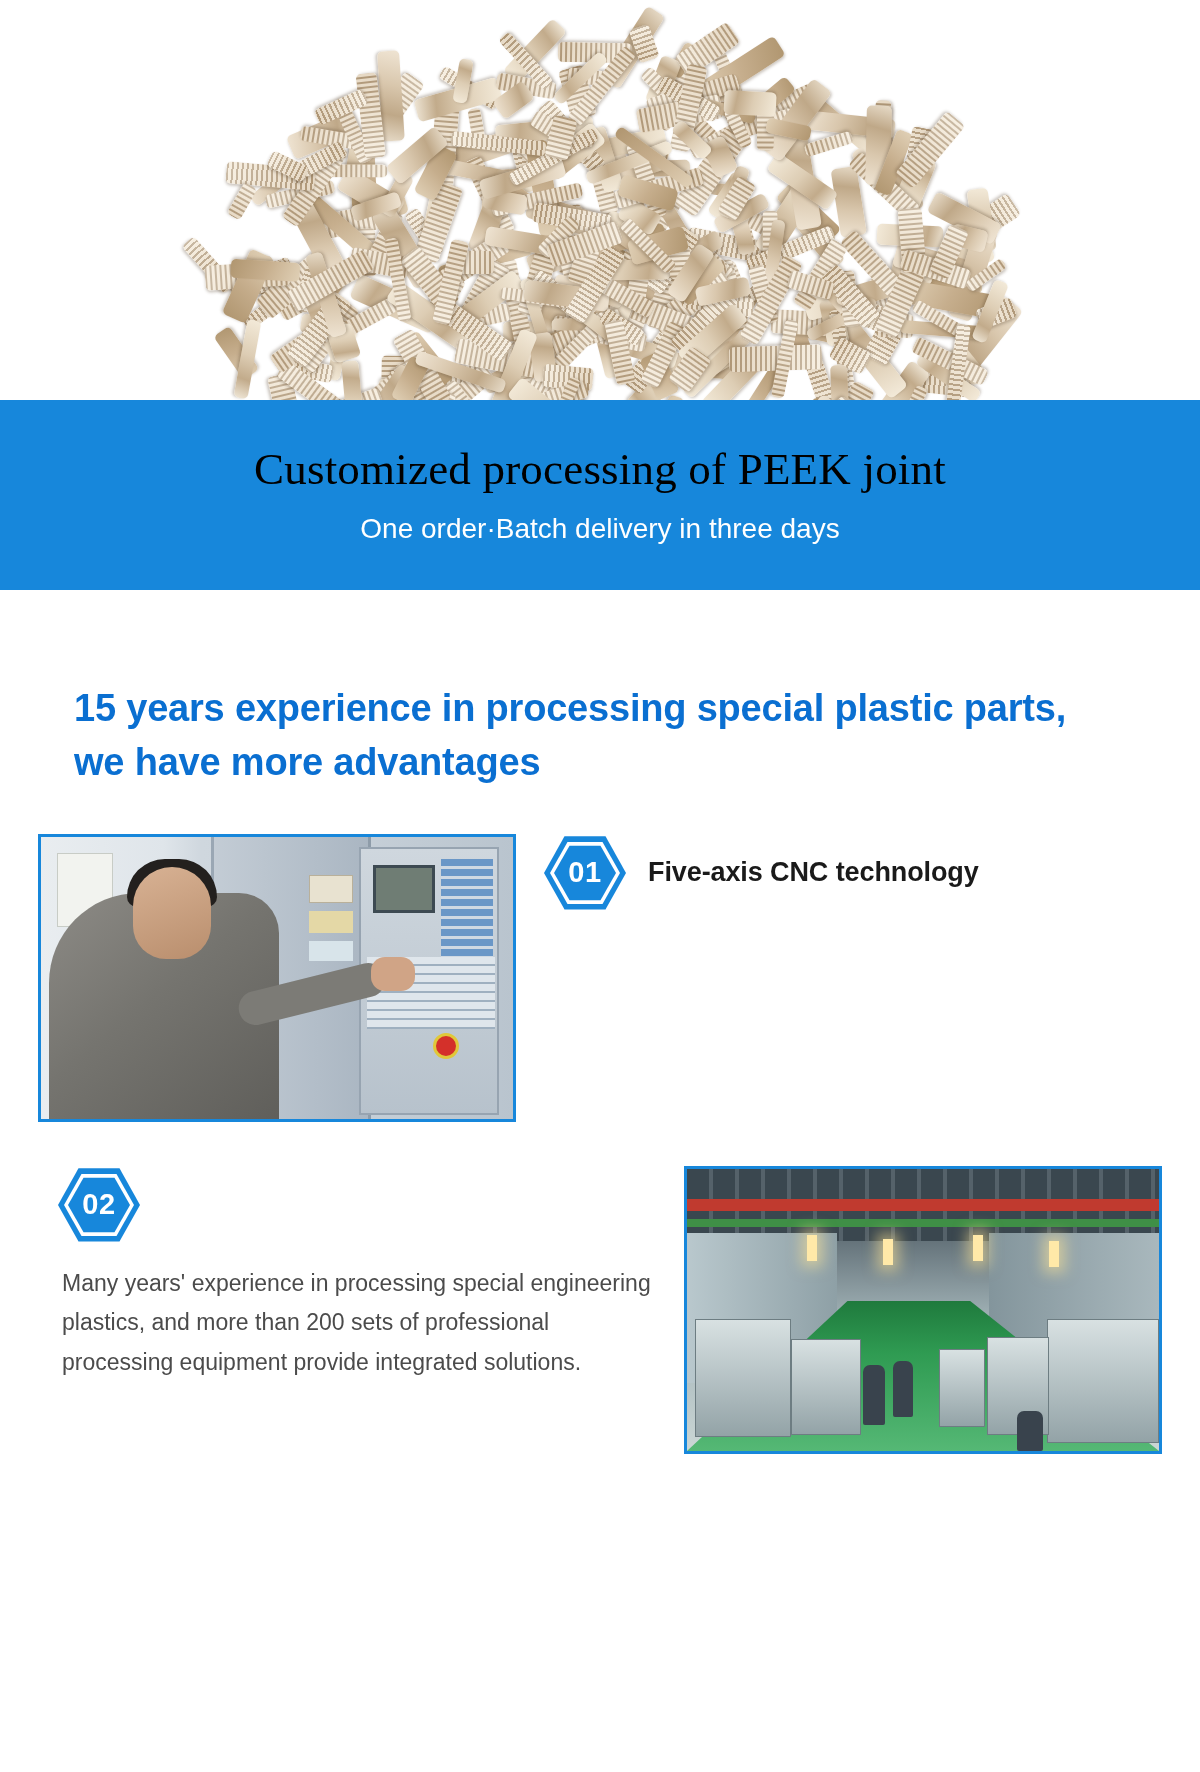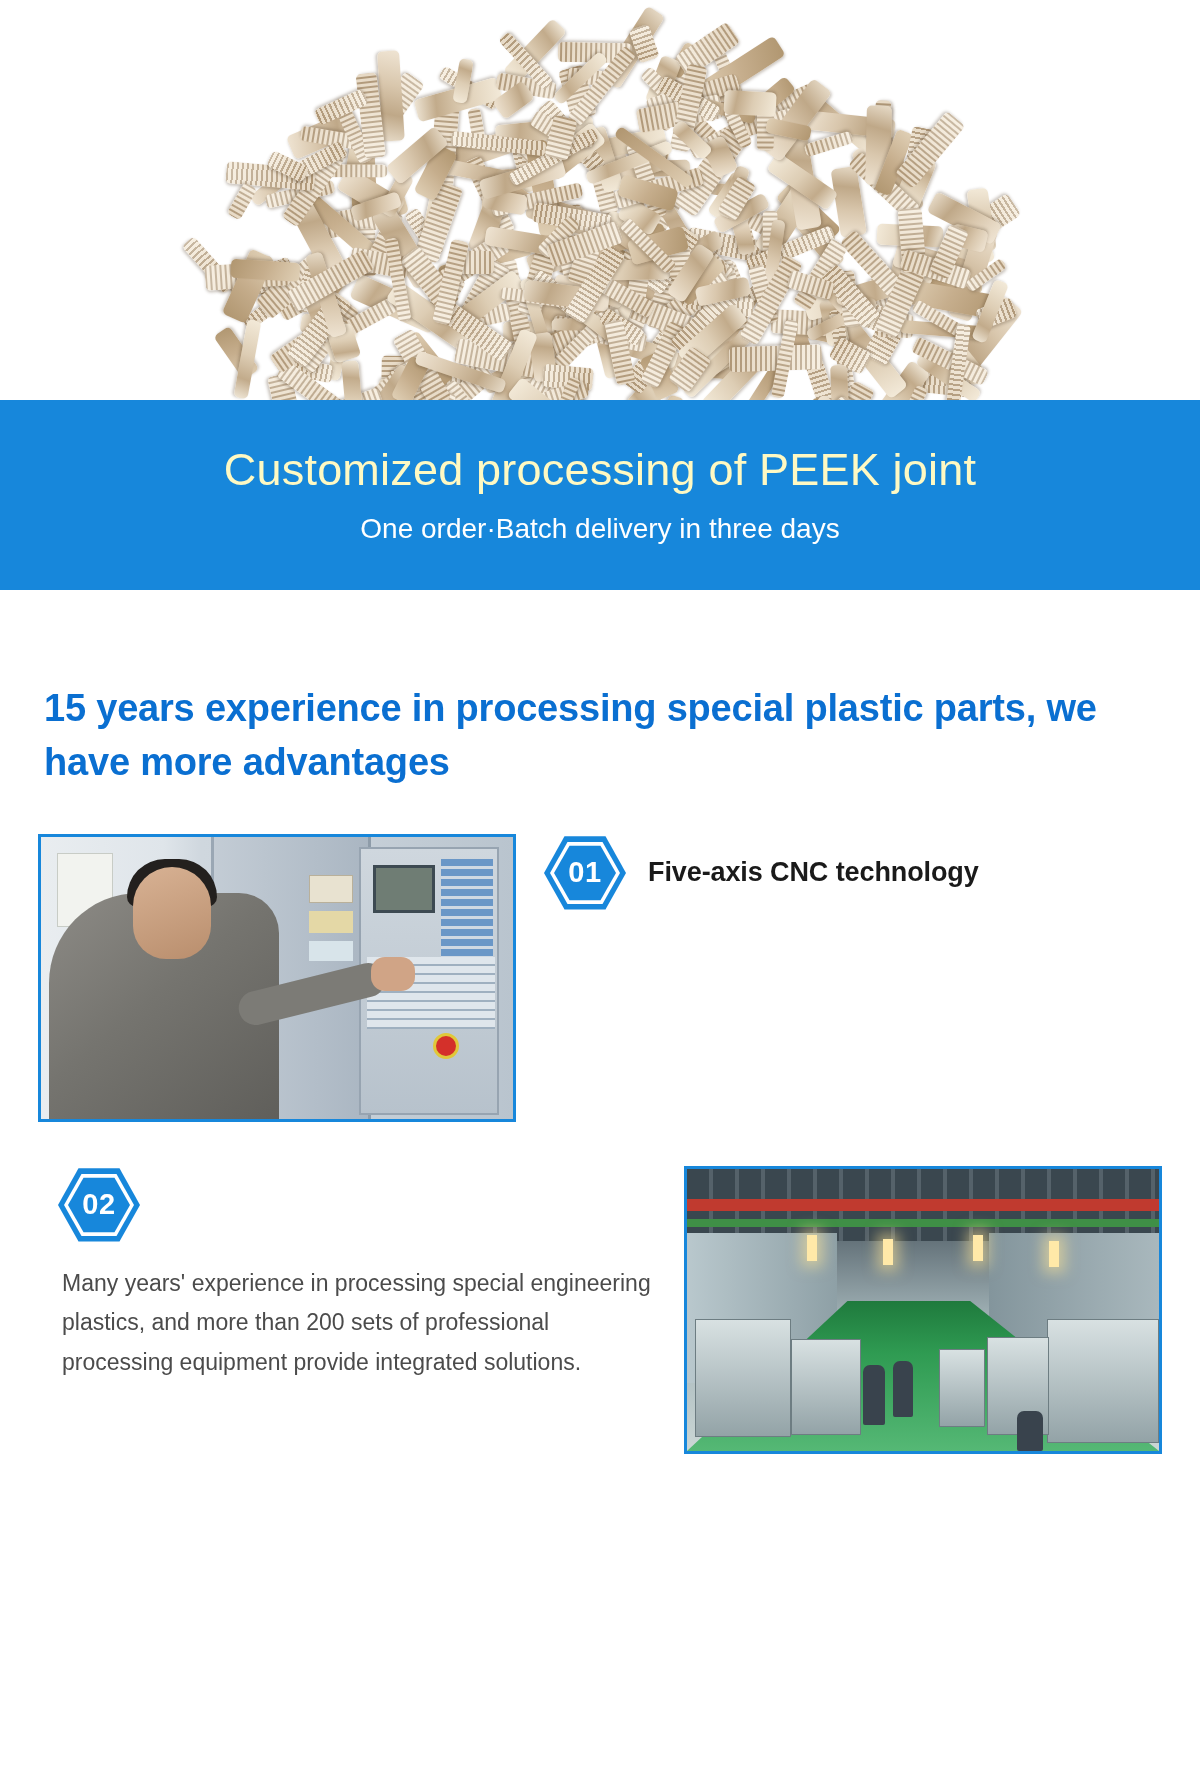--- a/index.html
+++ b/index.html
@@ -54,38 +54,39 @@
     position: absolute;
     left: 0; top: 400px;
     width: 1200px; height: 190px;
     background: #1787db;
     display: flex;
     flex-direction: column;
     align-items: center;
     justify-content: center;
   }
   .hero-title {
-    color: #fef9c3;
+    color: #000000;
     font-size: 45px;
     font-weight: 400;
     letter-spacing: 0.2px;
     line-height: 1.1;
     text-align: left;
+    font-family: Liberation Serif, serif;
   }
   .hero-sub {
     margin-top: 18px;
     color: #ffffff;
     font-size: 28px;
     font-weight: 400;
     text-align: center;
   }
 
   
   .headline {
-    margin: 52px 80px 0 44px;
+    margin: 52px 80px 0 74px;
     color: #0a6fd1;
     font-size: 38px;
     font-weight: bold;
     line-height: 1.42;
     letter-spacing: -0.2px;
   }
 
   
   .feature {
     position: relative;

